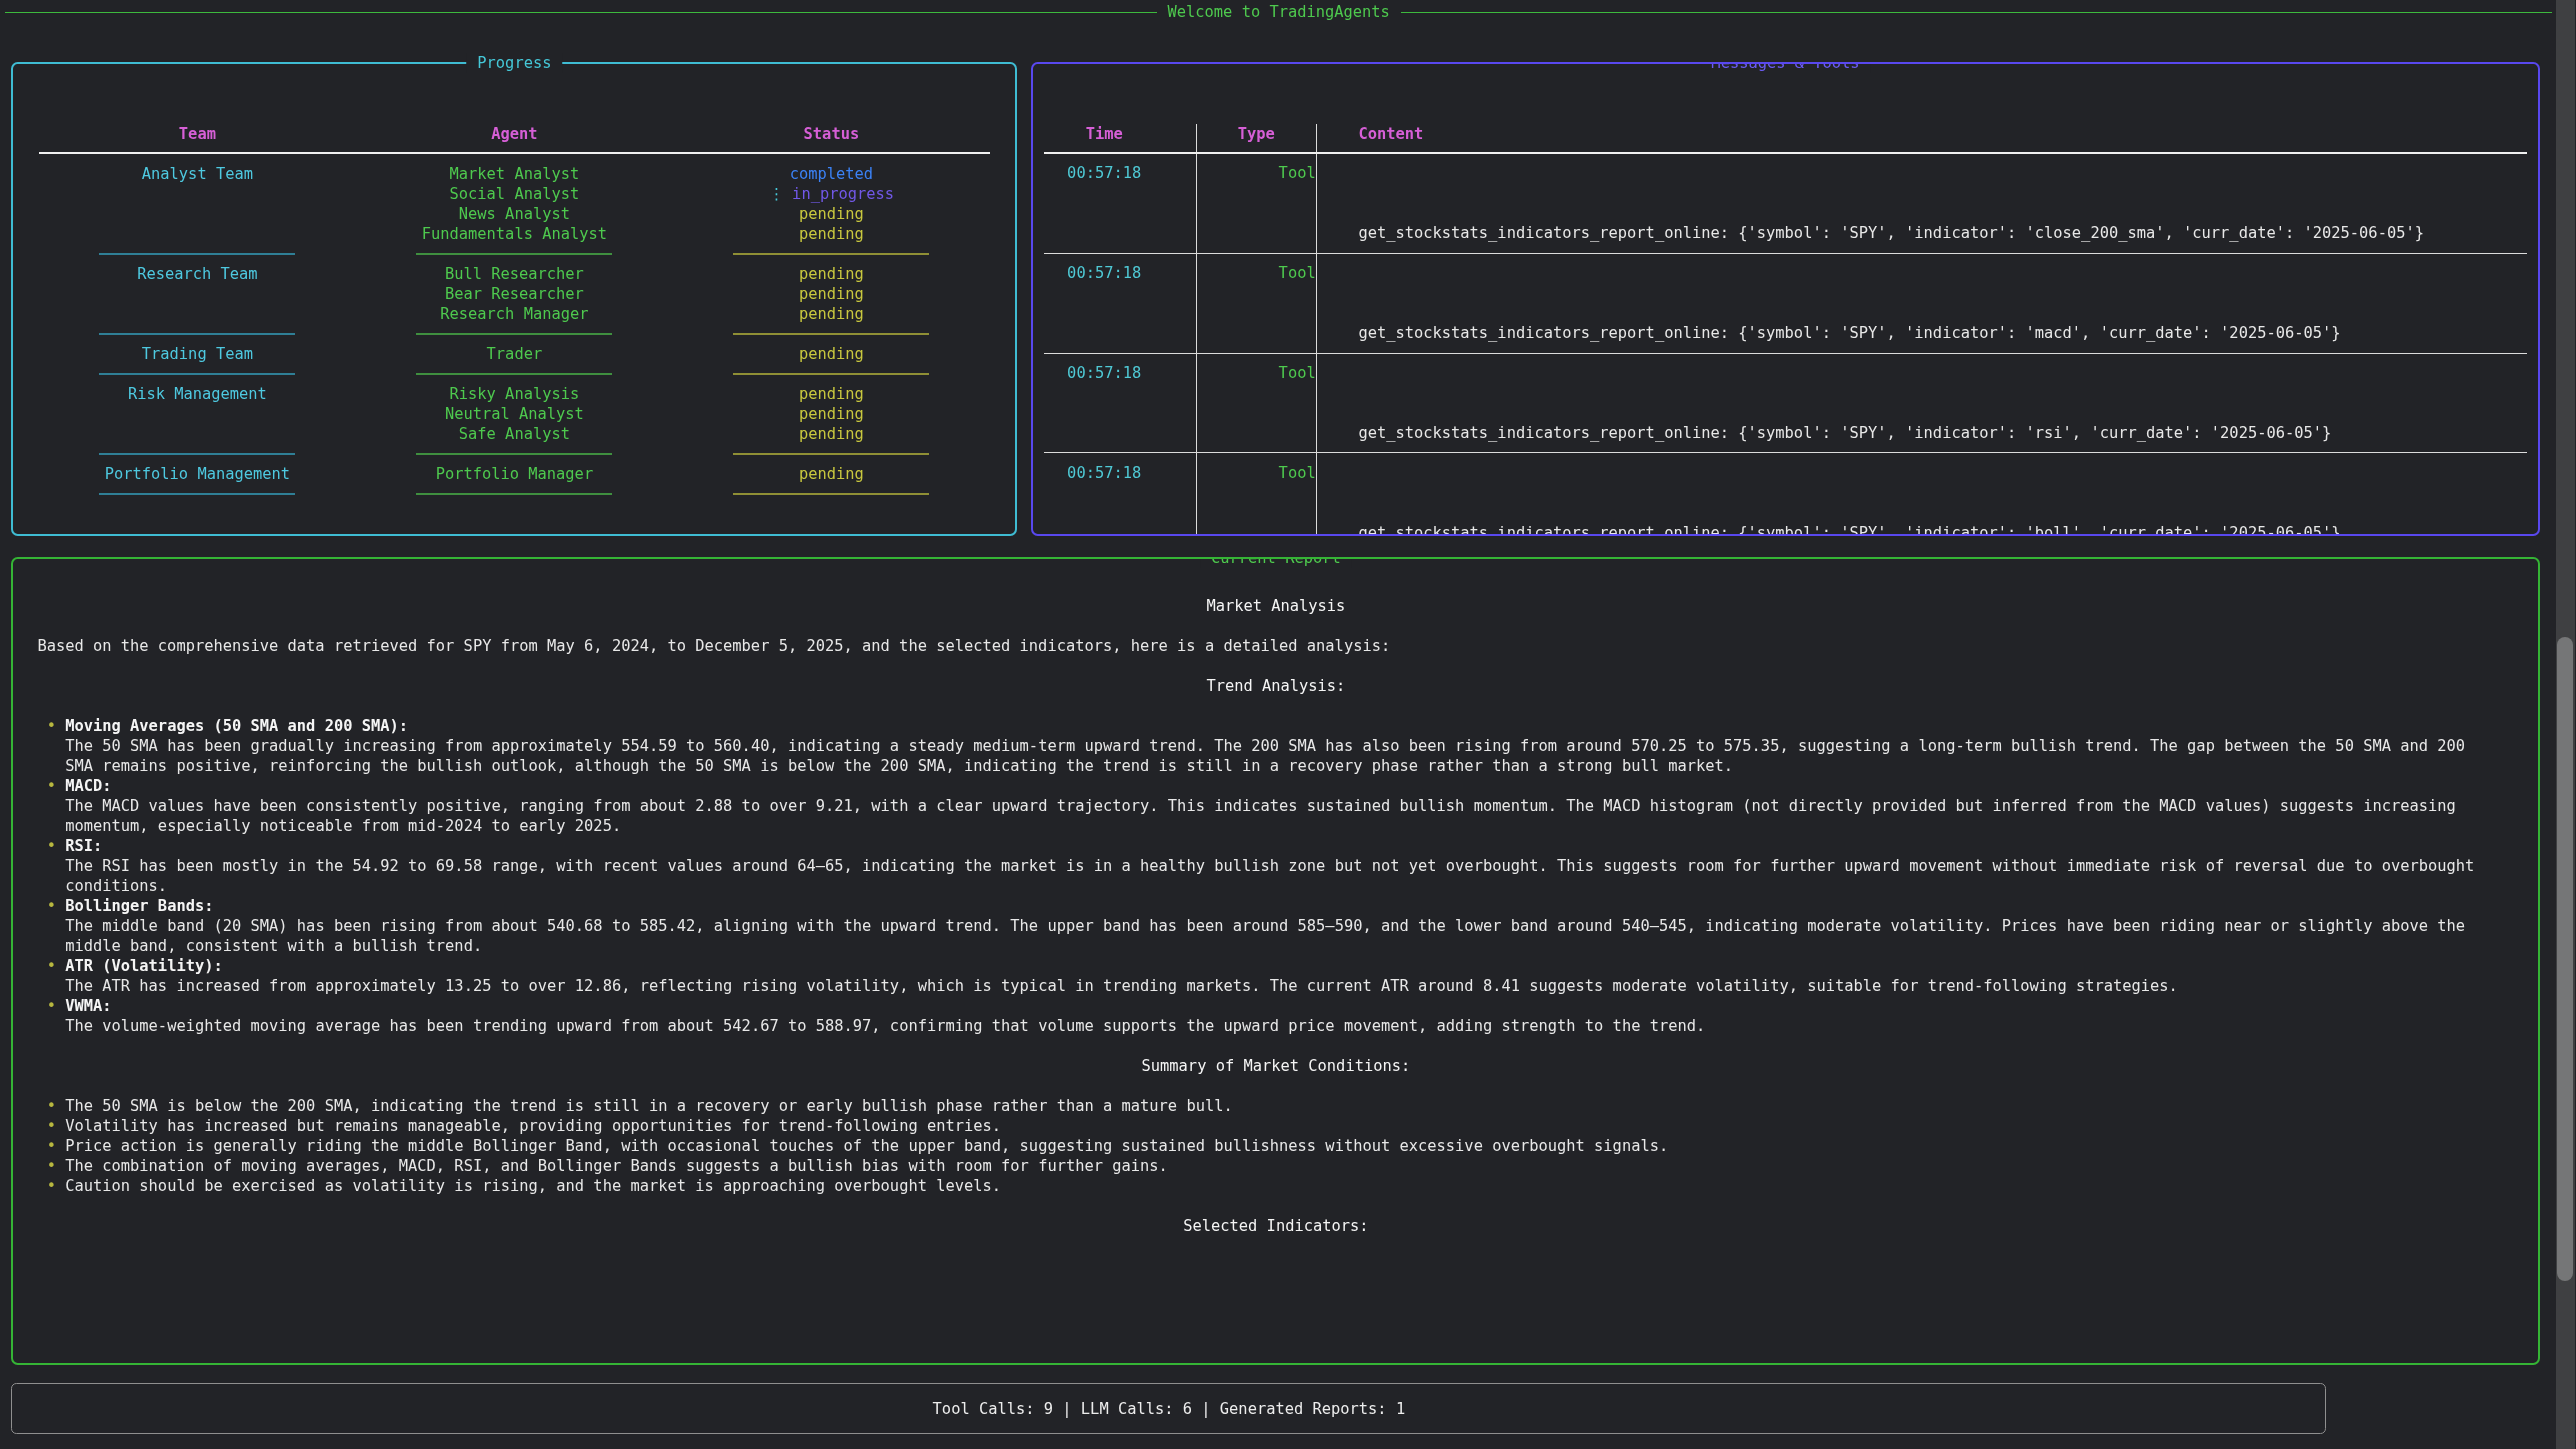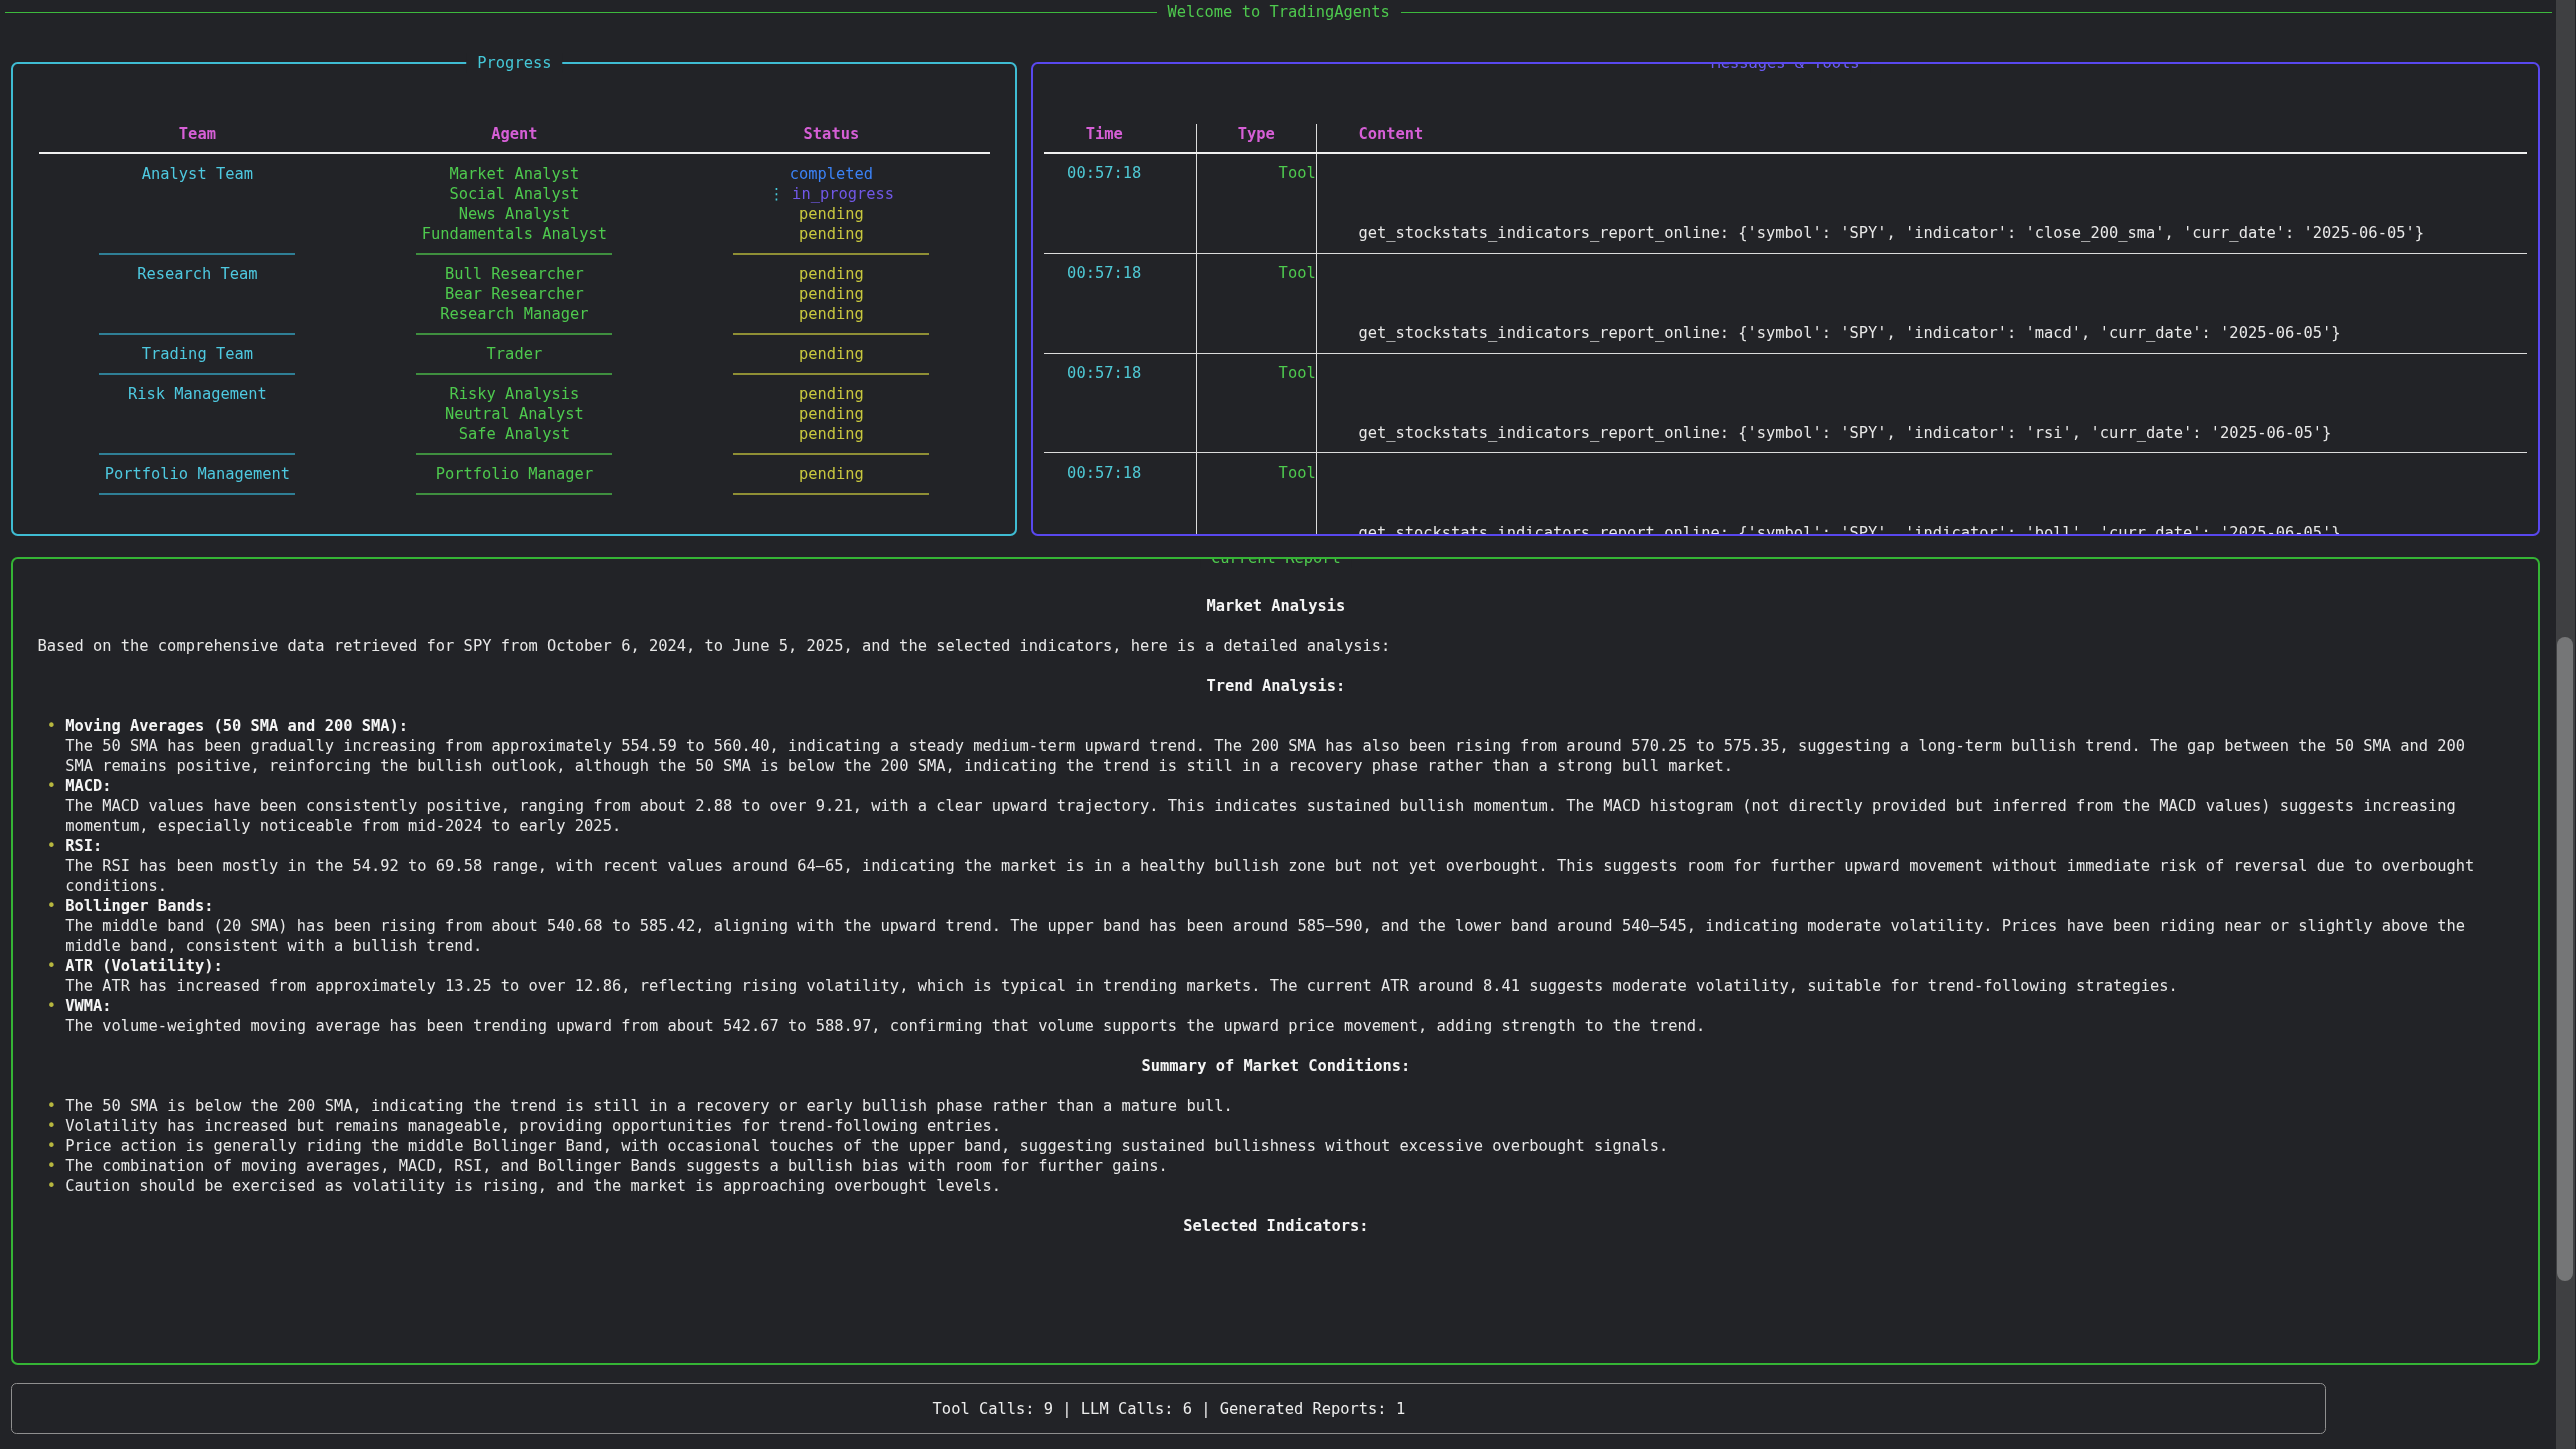--- a/index.html
+++ b/index.html
@@ -55,21 +55,21 @@
   .mcell { padding:9.4px 0; white-space:pre; }
   .mcell.mtime { text-align:center; color:#4fc9d5; }
   .mcell.mtype { text-align:right; color:#4ec94e; border-left:1.3px solid #dcdcdc; border-right:1.3px solid #dcdcdc; }
   .mcell.mcontent { padding-left:10.7px; color:#e8e8e8; }
   .cline { min-height:20px; white-space:pre; }
 
   
   .rbody { padding:17.4px 24px 0 24px; }
   .rline { white-space:pre; min-height:20px; }
   .rline .marker { color:#b7b73f; }
-  .rline.h { text-align:center; font-weight:bold; color:#f5f5f5; margin:20px 0; }
+  .rline.h { text-align:center; font-weight:normal; color:#f5f5f5; margin:20px 0; }
   .rline.bh .txt { font-weight:bold; color:#f5f5f5; }
 
   
   .footer { position:absolute; left:11.4px; top:1383px; width:2315px; height:51px; border:1.3px solid #8f8f8f; border-radius:5.4px; display:flex; align-items:center; justify-content:center; }
   .footer .ftext { white-space:pre; color:#ededed; }
 
   
   .sb-track { position:absolute; right:1.3px; top:0; width:19px; height:1449px; background:#3f4042; }
   .sb-thumb { position:absolute; right:2.7px; top:637px; width:16px; height:644px; background:#757677; border-radius:8px; }
 </style>
@@ -246,21 +246,21 @@
         </div>
       </div>
   </div>
 </div>
 
 <div class="panel report">
   <div class="ptitle">Current Report</div>
   <div class="rbody">
 
   <div class="rline h"><span class="marker"></span><span class="txt">Market Analysis</span></div>
-      <div class="rline p"><span class="marker"></span><span class="txt">Based on the comprehensive data retrieved for SPY from October 6, 2024, to June 5, 2025, and the selected indicators, here is a detailed analysis:</span></div>
+      <div class="rline p"><span class="marker"></span><span class="txt">Based on the comprehensive data retrieved for SPY from May 6, 2024, to December 5, 2025, and the selected indicators, here is a detailed analysis:</span></div>
       <div class="rline h"><span class="marker"></span><span class="txt">Trend Analysis:</span></div>
       <div class="rline bh"><span class="marker"> • </span><span class="txt">Moving Averages (50 SMA and 200 SMA):</span></div>
       <div class="rline c"><span class="marker">   </span><span class="txt">The 50 SMA has been gradually increasing from approximately 554.59 to 560.40, indicating a steady medium-term upward trend. The 200 SMA has also been rising from around 570.25 to 575.35, suggesting a long-term bullish trend. The gap between the 50 SMA and 200</span></div>
       <div class="rline c"><span class="marker">   </span><span class="txt">SMA remains positive, reinforcing the bullish outlook, although the 50 SMA is below the 200 SMA, indicating the trend is still in a recovery phase rather than a strong bull market.</span></div>
       <div class="rline bh"><span class="marker"> • </span><span class="txt">MACD:</span></div>
       <div class="rline c"><span class="marker">   </span><span class="txt">The MACD values have been consistently positive, ranging from about 2.88 to over 9.21, with a clear upward trajectory. This indicates sustained bullish momentum. The MACD histogram (not directly provided but inferred from the MACD values) suggests increasing</span></div>
       <div class="rline c"><span class="marker">   </span><span class="txt">momentum, especially noticeable from mid-2024 to early 2025.</span></div>
       <div class="rline bh"><span class="marker"> • </span><span class="txt">RSI:</span></div>
       <div class="rline c"><span class="marker">   </span><span class="txt">The RSI has been mostly in the 54.92 to 69.58 range, with recent values around 64–65, indicating the market is in a healthy bullish zone but not yet overbought. This suggests room for further upward movement without immediate risk of reversal due to overbought</span></div>
       <div class="rline c"><span class="marker">   </span><span class="txt">conditions.</span></div>

